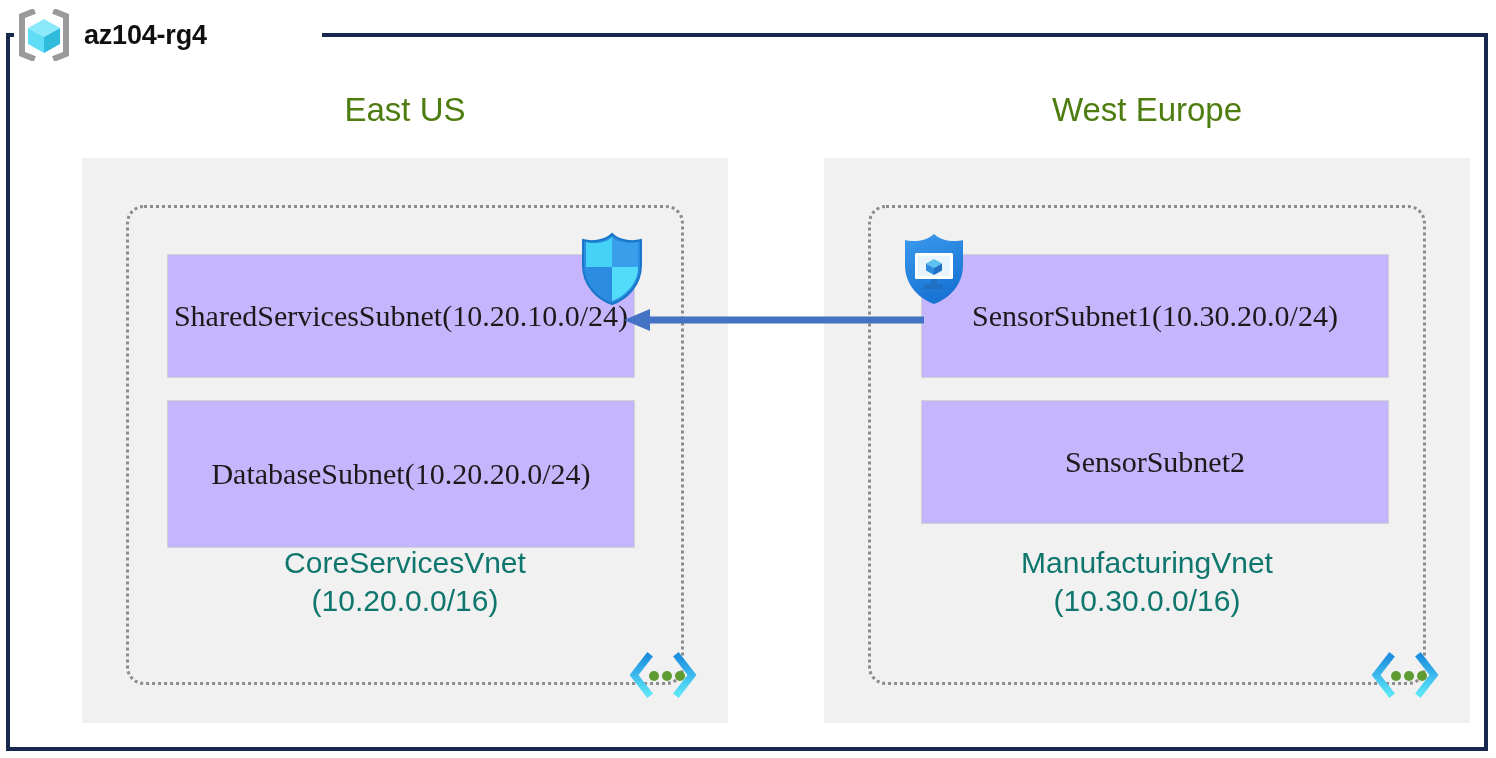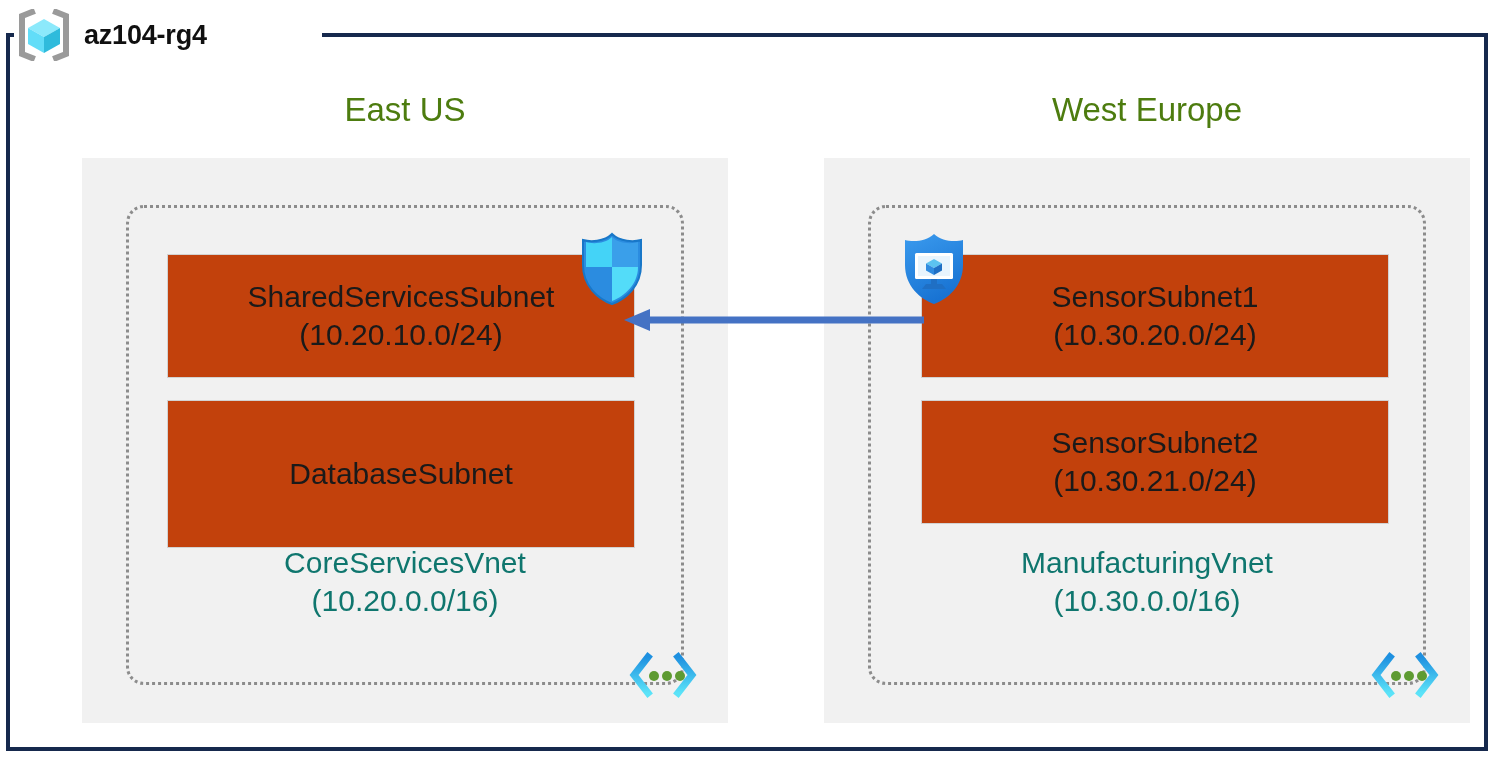--- a/index.html
+++ b/index.html
@@ -101,31 +101,32 @@
     width: 100%;
     text-align: center;
     font-size: 30px;
     color: #0f766e;
     line-height: 1.28;
   }
 
   
   .subnet {
     position: absolute;
-    background: #c2410c;
+    background: #c4b5fd;
     border: 1px solid #D2D2D2;
     box-sizing: border-box;
     display: flex;
-    flex-direction: column;
+    flex-direction: row;
     align-items: center;
     justify-content: center;
     text-align: center;
     font-size: 30px;
     color: #1a1a1a;
     line-height: 1.28;
+    font-family: Liberation Serif, serif;
   }
   .subnet span { display: block; white-space: nowrap; }
 
   
   .icon-abs { position: absolute; z-index: 6; }
 
   
   .arrow-wrap {
     position: absolute;
     z-index: 5;
@@ -163,20 +164,21 @@
 
     <div class="vnet" style="left:44px; top:120px; width:558px; height:480px;">
 
       <div class="subnet" style="left:38px; top:46px; width:468px; height:124px;">
         <span>SharedServicesSubnet</span>
         <span>(10.20.10.0/24)</span>
       </div>
 
       <div class="subnet" style="left:38px; top:192px; width:468px; height:148px;">
         <span>DatabaseSubnet</span>
+        <span>(10.20.20.0/24)</span>
       </div>
 
       <div class="vnet-caption" style="top:336px;">
         <span>CoreServicesVnet</span><br>
         <span>(10.20.0.0/16)</span>
       </div>
 
       <span class="icon-abs" style="right:-18px; bottom:-20px;">
         <svg width="72" height="46" viewBox="0 0 72 46" xmlns="http://www.w3.org/2000/svg">
           <defs>
@@ -211,21 +213,20 @@
 
     <div class="vnet" style="left:44px; top:120px; width:558px; height:480px;">
 
       <div class="subnet" style="left:50px; top:46px; width:468px; height:124px;">
         <span>SensorSubnet1</span>
         <span>(10.30.20.0/24)</span>
       </div>
 
       <div class="subnet" style="left:50px; top:192px; width:468px; height:124px;">
         <span>SensorSubnet2</span>
-        <span>(10.30.21.0/24)</span>
       </div>
 
       <div class="vnet-caption" style="top:336px;">
         <span>ManufacturingVnet</span><br>
         <span>(10.30.0.0/16)</span>
       </div>
 
       <span class="icon-abs" style="right:-18px; bottom:-20px;">
         <svg width="72" height="46" viewBox="0 0 72 46" xmlns="http://www.w3.org/2000/svg">
           <defs>

